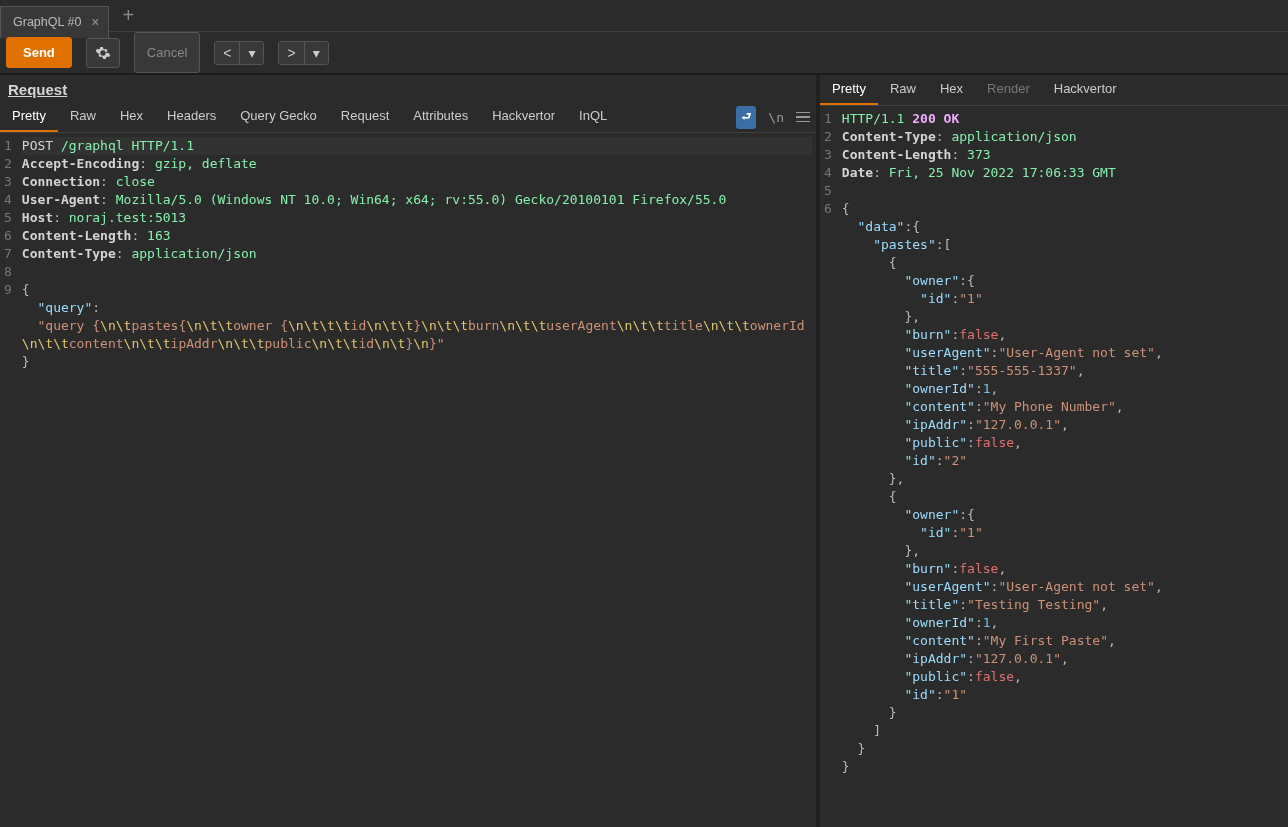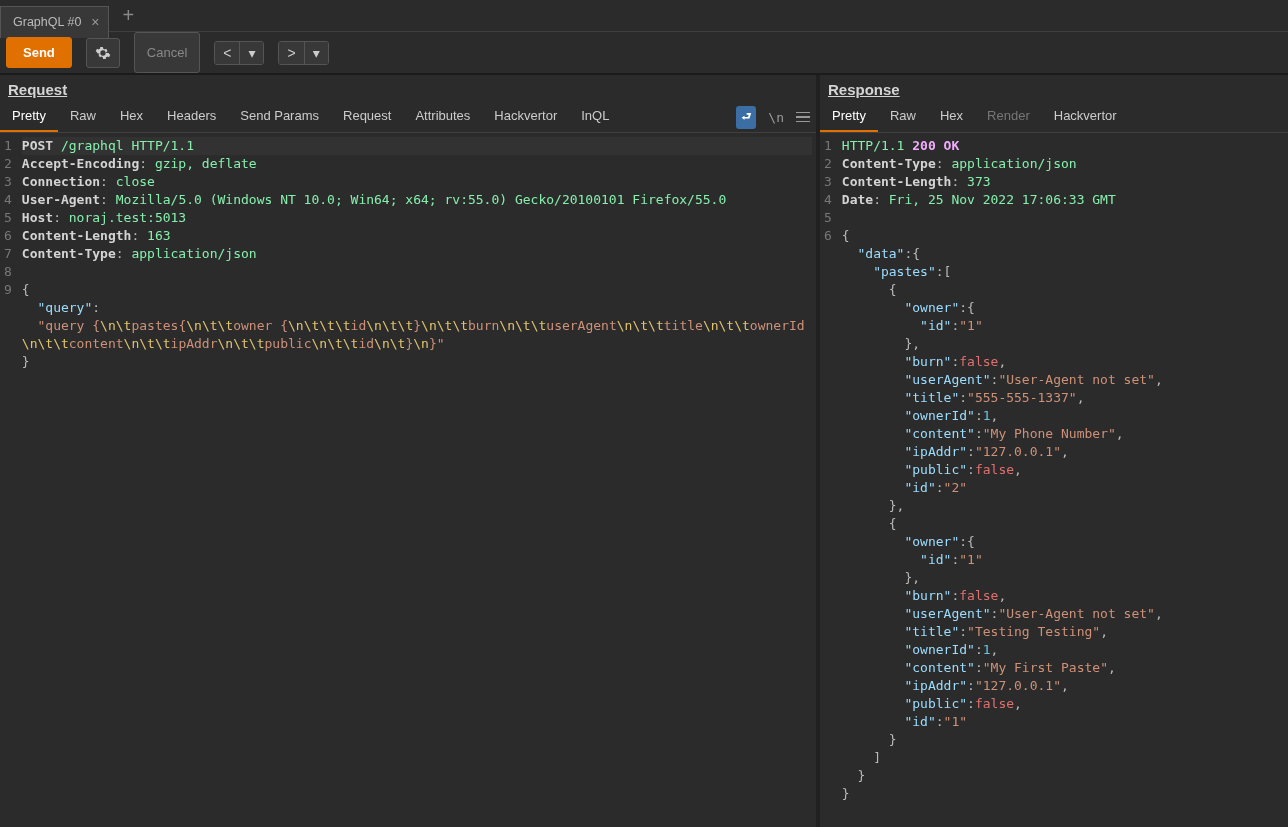--- a/index.html
+++ b/index.html
@@ -30,21 +30,21 @@
 .icon-chip { background:#3a6ea5; color:#fff; border-radius:3px; padding:2px 5px; font-size:11px; font-weight:bold; }
 .icon-txt { color:#999; font-size:13px; font-family:'Consolas',monospace; }
 .hamburger { display:flex; flex-direction:column; gap:3px; cursor:pointer; }
 .hamburger span { width:14px; height:1.5px; background:#999; }
 .editor { display:flex; flex:1; overflow:auto; font-family:'Consolas','Monaco',monospace; font-size:13px; line-height:18px; }
 .gutter { background:#2b2b2b; color:#777; text-align:right; padding:4px 6px 4px 4px; user-select:none; }
 .gutter div { height:18px; }
 .code { flex:1; padding:4px 4px; white-space:pre-wrap; word-break:break-all; }
 .code-line { min-height:18px; }
 .hl-line { background:#323232; }
-.tok-method { color:#d4d4d4; font-weight:bold; }
+.tok-method { color:#d4d4d4; font-weight:normal; }
 .tok-header { color:#d4d4d4; font-weight:bold; }
 .tok-plain { color:#86efac; }
 .tok-punct { color:#bbb; }
 .tok-key { color:#9cdcfe; }
 .tok-str { color:#ce9178; }
 .tok-num { color:#68c4e0; }
 .tok-bool { color:#e07070; }
 .tok-status { color:#f0abfc; font-weight:bold; }
 .tok-esc { color:#e0c46c; }
 svg.gear { width:16px; height:16px; }
@@ -82,21 +82,21 @@
 
   <div class="pane pane-left">
     <div class="pane-header">
       <div class="pane-title">Request</div>
     </div>
     <div class="view-tabs" id="req-tabs">
       <div class="vtab active">Pretty</div>
         <div class="vtab">Raw</div>
         <div class="vtab">Hex</div>
         <div class="vtab">Headers</div>
-        <div class="vtab">Send Params</div>
+        <div class="vtab">Query Gecko</div>
         <div class="vtab">Request</div>
         <div class="vtab">Attributes</div>
         <div class="vtab">Hackvertor</div>
         <div class="vtab">InQL</div>
         <div class="right-icons">
         <span class="icon-chip">⮐</span>
         <span class="icon-txt">\n</span>
         <div class="hamburger">
             <span></span>
             <span></span>
@@ -114,23 +114,20 @@
           <div>6</div>
           <div>7</div>
           <div>8</div>
           <div>9</div>
         </div>
       <div class="code" id="req-code"><div class="code-line hl-line"><span class="tok-method">POST</span> <span class="tok-plain">/graphql HTTP/1.1</span></div><div class="code-line"><span class="tok-header">Accept-Encoding</span><span class="tok-punct">: </span><span class="tok-plain">gzip, deflate</span></div><div class="code-line"><span class="tok-header">Connection</span><span class="tok-punct">: </span><span class="tok-plain">close</span></div><div class="code-line"><span class="tok-header">User-Agent</span><span class="tok-punct">: </span><span class="tok-plain">Mozilla/5.0 (Windows NT 10.0; Win64; x64; rv:55.0) Gecko/20100101 Firefox/55.0</span></div><div class="code-line"><span class="tok-header">Host</span><span class="tok-punct">: </span><span class="tok-plain">noraj.test:5013</span></div><div class="code-line"><span class="tok-header">Content-Length</span><span class="tok-punct">: </span><span class="tok-plain">163</span></div><div class="code-line"><span class="tok-header">Content-Type</span><span class="tok-punct">: </span><span class="tok-plain">application/json</span></div><div class="code-line"></div><div class="code-line"><span class="tok-punct">{</span></div><div class="code-line">&nbsp;&nbsp;<span class="tok-key">"query"</span><span class="tok-punct">:</span></div><div class="code-line">&nbsp;&nbsp;<span class="tok-str">"query {<span class="tok-esc">\n</span><span class="tok-esc">\t</span>pastes{<span class="tok-esc">\n</span><span class="tok-esc">\t</span><span class="tok-esc">\t</span>owner {<span class="tok-esc">\n</span><span class="tok-esc">\t</span><span class="tok-esc">\t</span><span class="tok-esc">\t</span>id<span class="tok-esc">\n</span><span class="tok-esc">\t</span><span class="tok-esc">\t</span>}<span class="tok-esc">\n</span><span class="tok-esc">\t</span><span class="tok-esc">\t</span>burn<span class="tok-esc">\n</span><span class="tok-esc">\t</span><span class="tok-esc">\t</span>userAgent<span class="tok-esc">\n</span><span class="tok-esc">\t</span><span class="tok-esc">\t</span>title<span class="tok-esc">\n</span><span class="tok-esc">\t</span><span class="tok-esc">\t</span>ownerId<span class="tok-esc">\n</span><span class="tok-esc">\t</span><span class="tok-esc">\t</span>content<span class="tok-esc">\n</span><span class="tok-esc">\t</span><span class="tok-esc">\t</span>ipAddr<span class="tok-esc">\n</span><span class="tok-esc">\t</span><span class="tok-esc">\t</span>public<span class="tok-esc">\n</span><span class="tok-esc">\t</span><span class="tok-esc">\t</span>id<span class="tok-esc">\n</span><span class="tok-esc">\t</span>}<span class="tok-esc">\n</span>}"</span></div><div class="code-line"><span class="tok-punct">}</span></div></div>
     </div>
   </div>
 
   <div class="pane pane-right">
-    <div class="pane-header">
-      <div class="pane-title">Response</div>
-    </div>
     <div class="view-tabs" id="res-tabs">
         <div class="vtab active">Pretty</div>
         <div class="vtab">Raw</div>
         <div class="vtab">Hex</div>
         <div class="vtab dim">Render</div>
         <div class="vtab">Hackvertor</div>
       </div>
     <div class="editor">
       <div class="gutter" id="res-gutter">
           <div>1</div>

